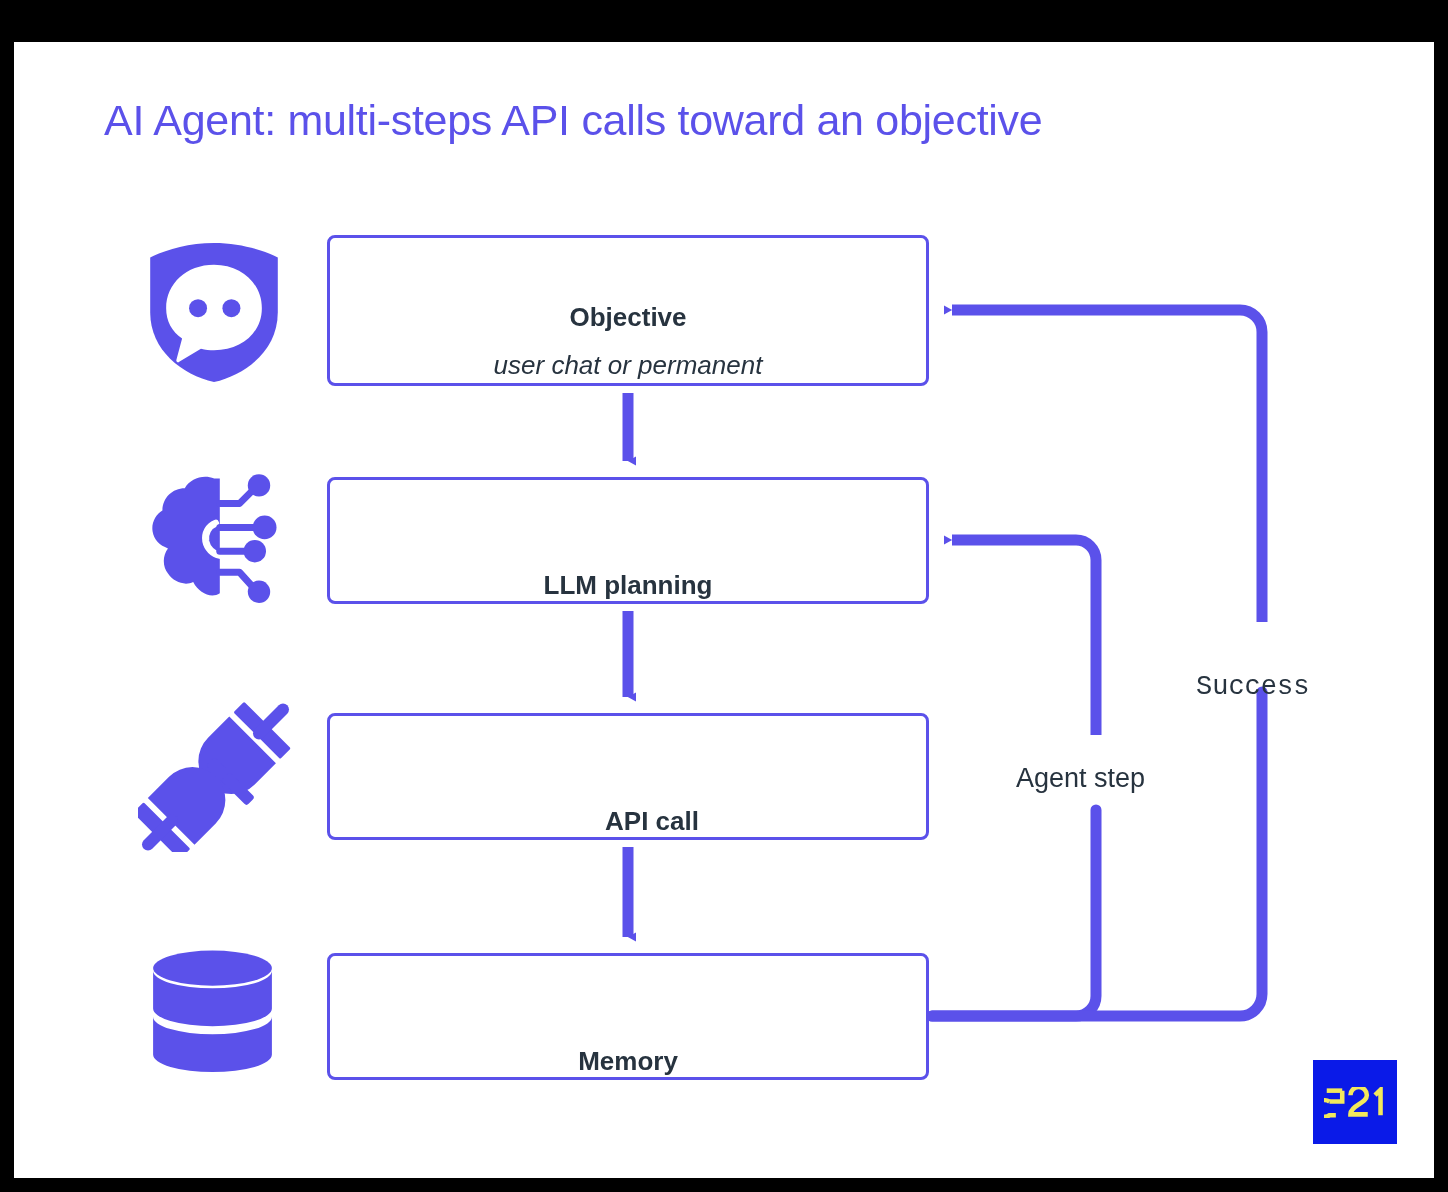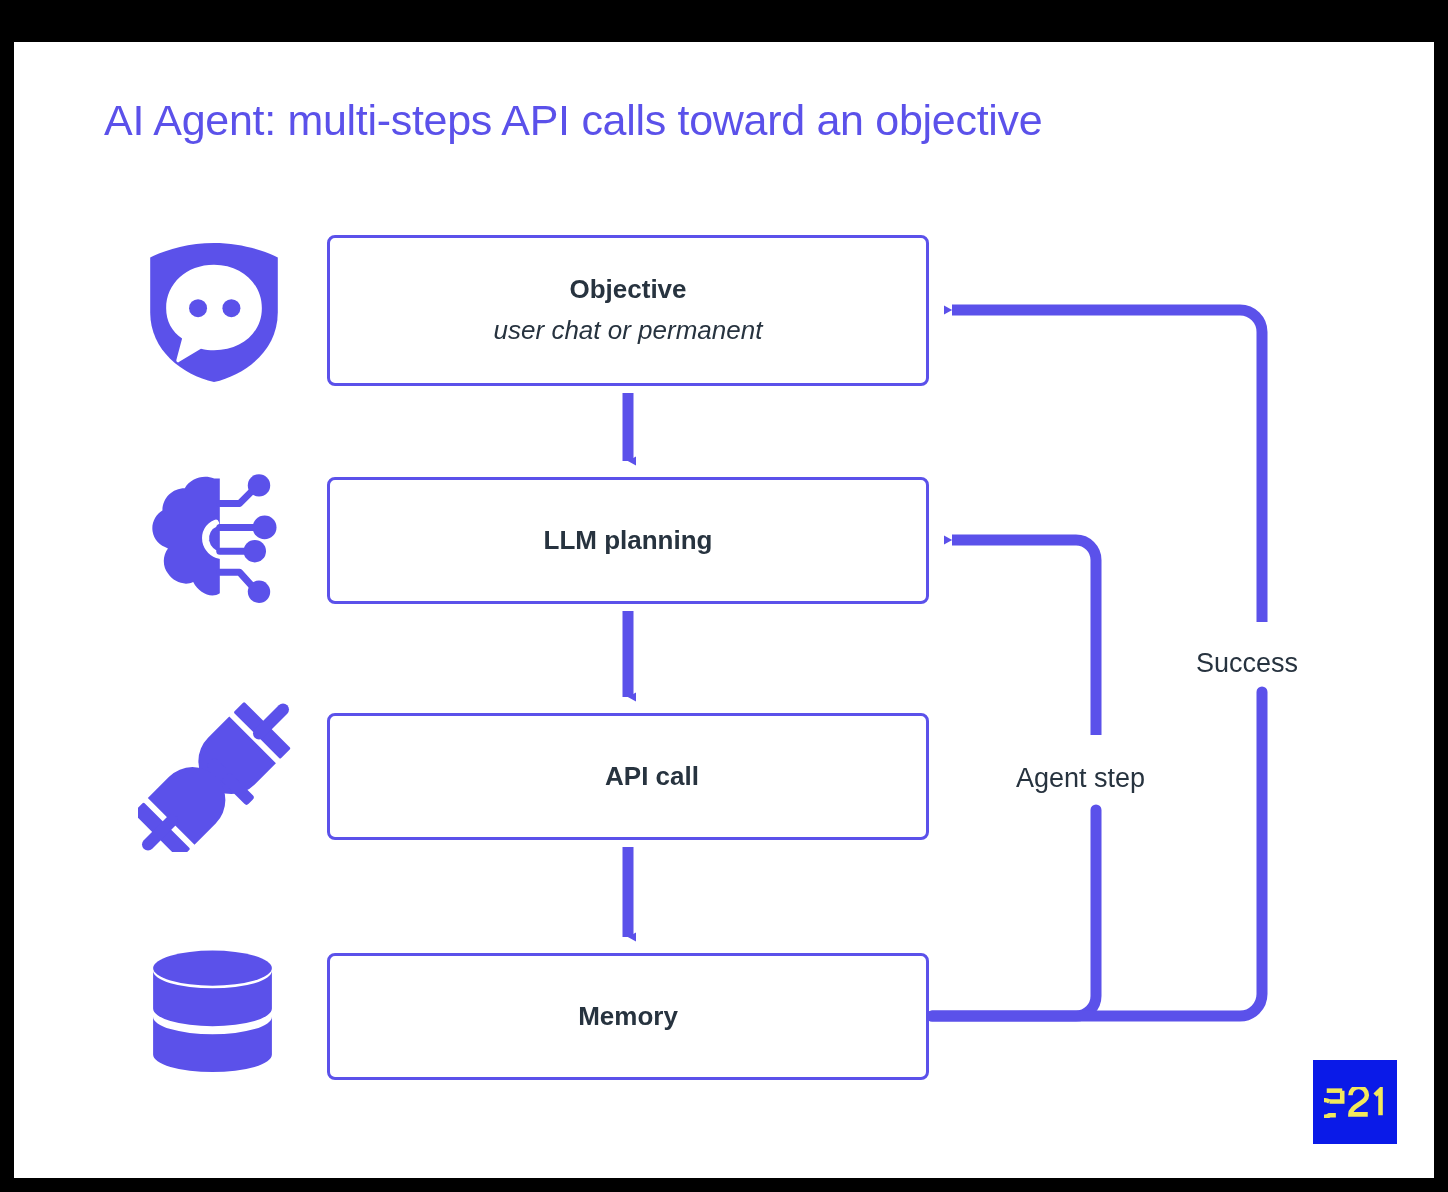--- a/index.html
+++ b/index.html
@@ -53,35 +53,35 @@
   
   .node-box {
     position: absolute;
     box-sizing: border-box;
     border: 3px solid #5b51ea;
     border-radius: 8px;
     background: #ffffff;
     display: flex;
     flex-direction: column;
     align-items: center;
-    justify-content: center;
+    justify-content: flex-end;
     text-align: center;
   }
   .node-title {
     font-size: 26px;
     font-weight: bold;
     color: #27333f;
     line-height: 1.25;
   }
   .node-sub {
     font-size: 26px;
     font-style: italic;
     color: #27333f;
     line-height: 1.3;
-    margin-top: 8px;
+    margin-top: 16px;
   }
 
   #node-objective   { left: 327px; top: 235px;  width: 602px; height: 151px; }
   #node-llm         { left: 327px; top: 477px;  width: 602px; height: 127px; }
   #node-api         { left: 327px; top: 713px;  width: 602px; height: 127px; padding-left: 48px; }
   #node-memory      { left: 327px; top: 953px;  width: 602px; height: 127px; }
 
   
   .node-icon {
     position: absolute;
@@ -93,21 +93,21 @@
   #icon-database  { left: 145px; top: 944px;  width: 135px; height: 140px; }
 
   
   .edge-label {
     position: absolute;
     font-size: 27px;
     color: #27333f;
     white-space: nowrap;
   }
   #label-next-step { left: 1016px; top: 763px; }
-  #label-success   { left: 1196px; top: 648px; }
+  #label-success   { left: 1196px; top: 672px; font-family: Liberation Mono, monospace; }
 
   
   #brand-logo {
     position: absolute;
     left: 1313px;
     top: 1060px;
     width: 84px;
     height: 84px;
     background: #0a1ae8;
     display: flex;

